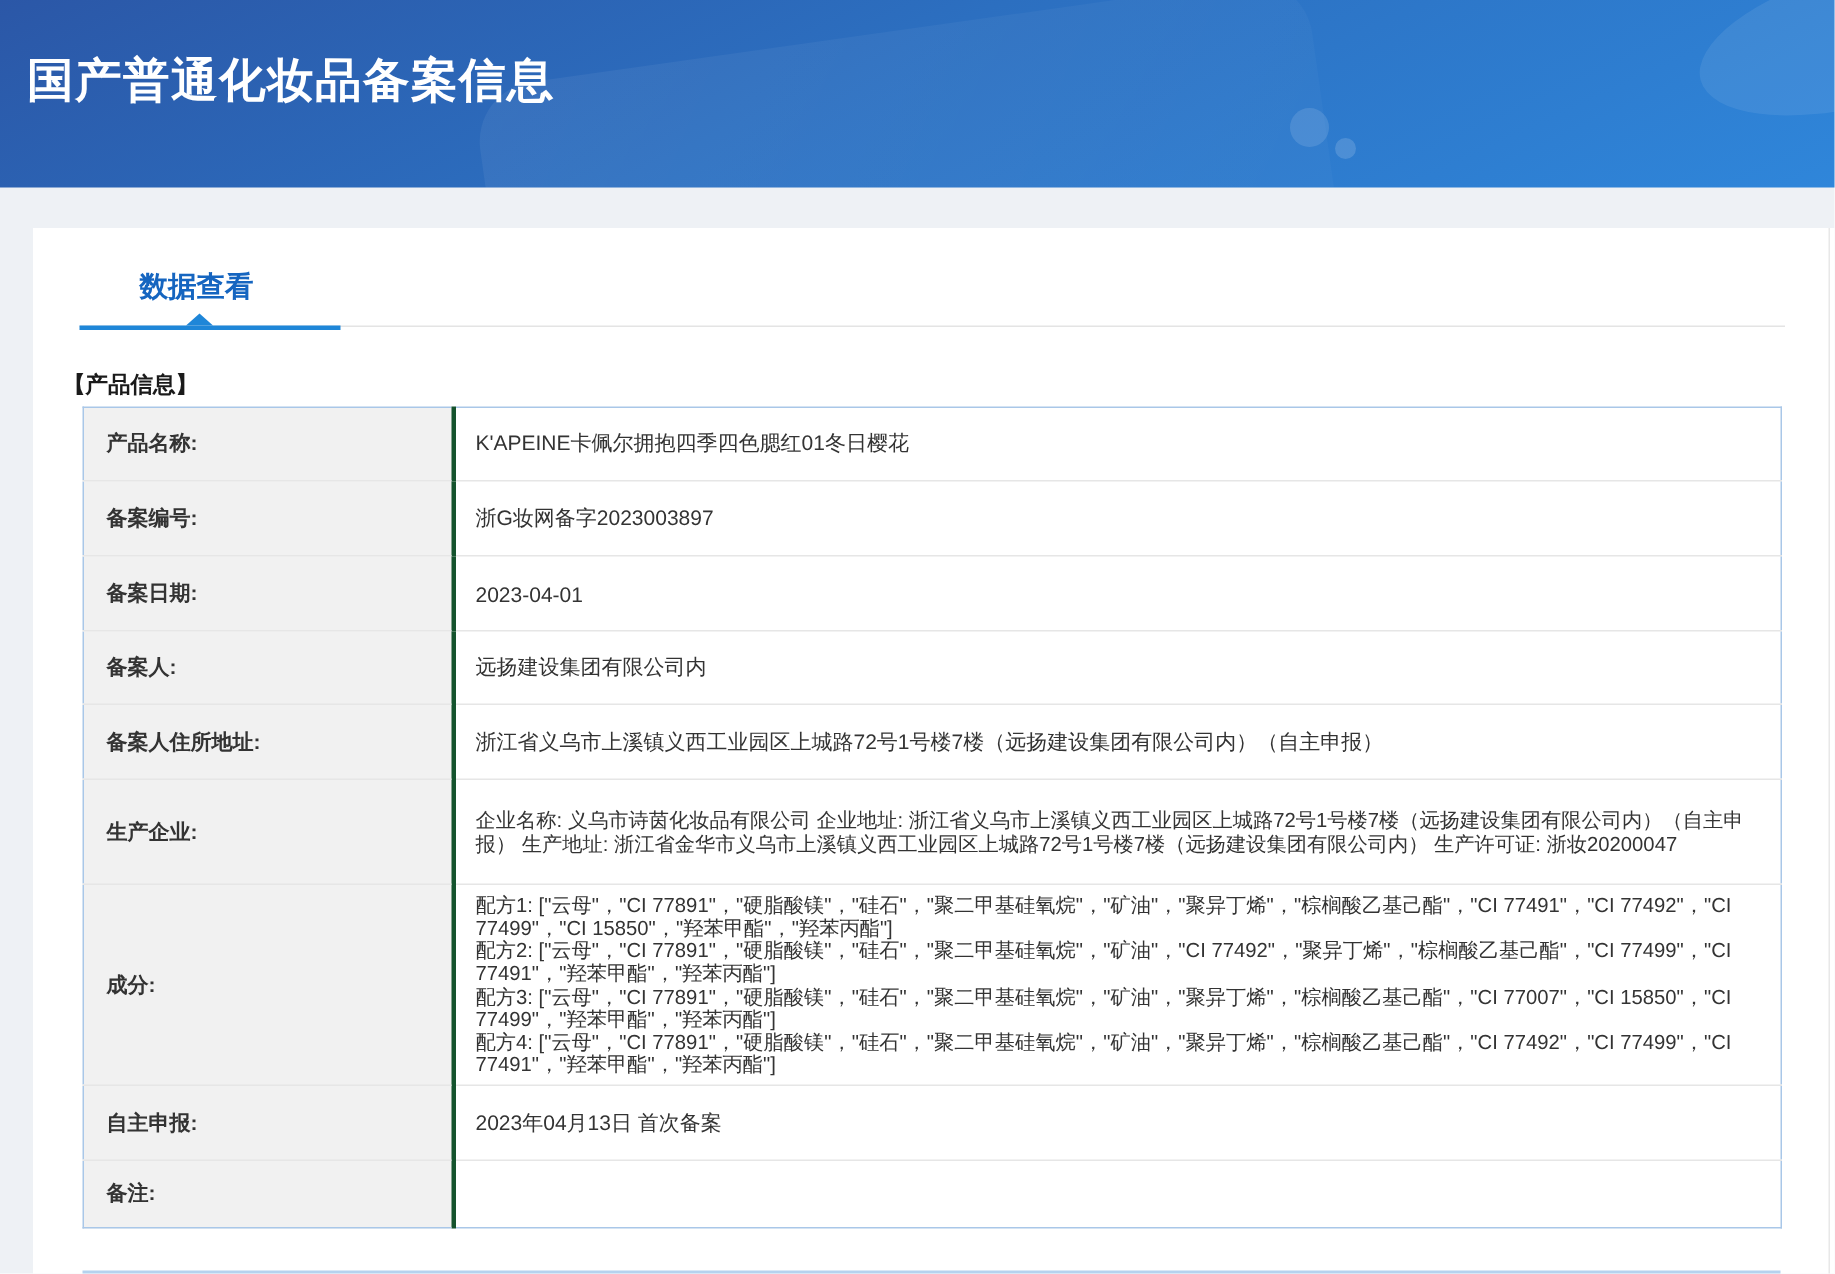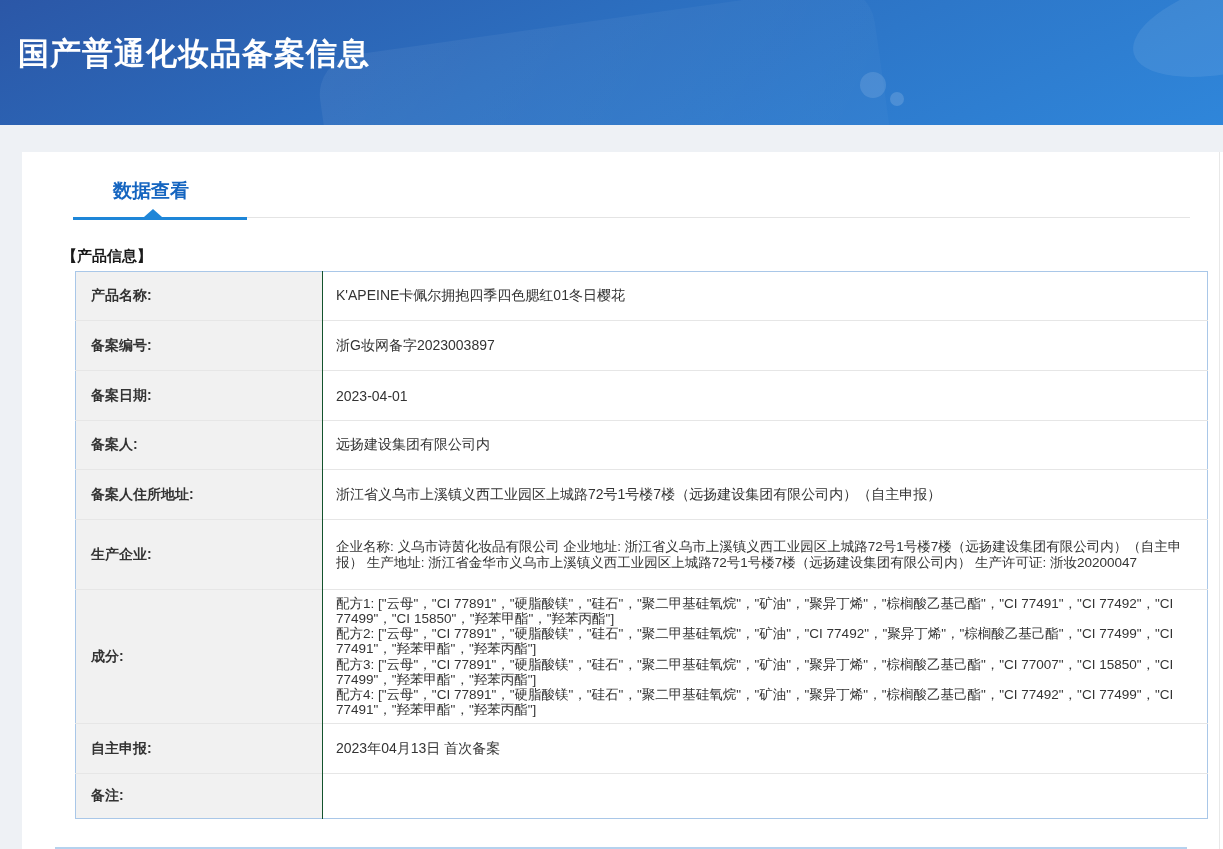--- a/index.html
+++ b/index.html
@@ -27,21 +27,20 @@
   .hero .dot2{position:absolute;left:890px;top:92px;width:14px;height:14px;border-radius:50%;
     background:rgba(255,255,255,0.15);}
   .hero h1{
     margin:0;position:absolute;left:18px;top:33px;
     font-size:31px;font-weight:bold;color:#ffffff;letter-spacing:1px;text-align:center;
   }
   
   .card{
     position:absolute;left:22px;top:152px;right:0;bottom:0;
     background:#ffffff;
-    padding-left:20px;
   }
   
   .tabbar{position:relative;margin:26px 33px 0 31px;height:40px;}
   .tab{
     display:inline-block;margin-left:40px;
     font-size:19px;font-weight:bold;color:#1565c0;cursor:pointer;
   }
   .tab-track{position:absolute;left:0;right:0;bottom:0;height:1px;background:#e4e4e4;}
   .tab-activebar{position:absolute;left:0;bottom:-2px;width:174px;height:3px;background:#1e86d8;}
   .tab-tri{
@@ -62,21 +61,21 @@
     font-size:14px;
   }
   .row{display:table-row;}
   .cell{
     display:table-cell;vertical-align:middle;
     border-top:1px solid #e6e6e6;
   }
   .row:first-child .cell{border-top:none;}
   .cell.lbl{
     width:247px;background:#f1f1f1;
-    border-right:1px solid #14532d;
+    border-right:3px solid #14532d;
     font-weight:bold;color:#333;
     padding:4px 10px 4px 15px;box-sizing:border-box;
   }
   .cell.val{
     padding:4px 14px 4px 13px;color:#333;
   }
   .h40{height:40px;} .h41{height:41px;} .h61{height:61px;} .h125{height:125px;} .h36{height:36px;}
   .longtext{font-size:13.5px;line-height:16px;}
   .ingredients div{font-size:13.5px;line-height:15.2px;}
   

